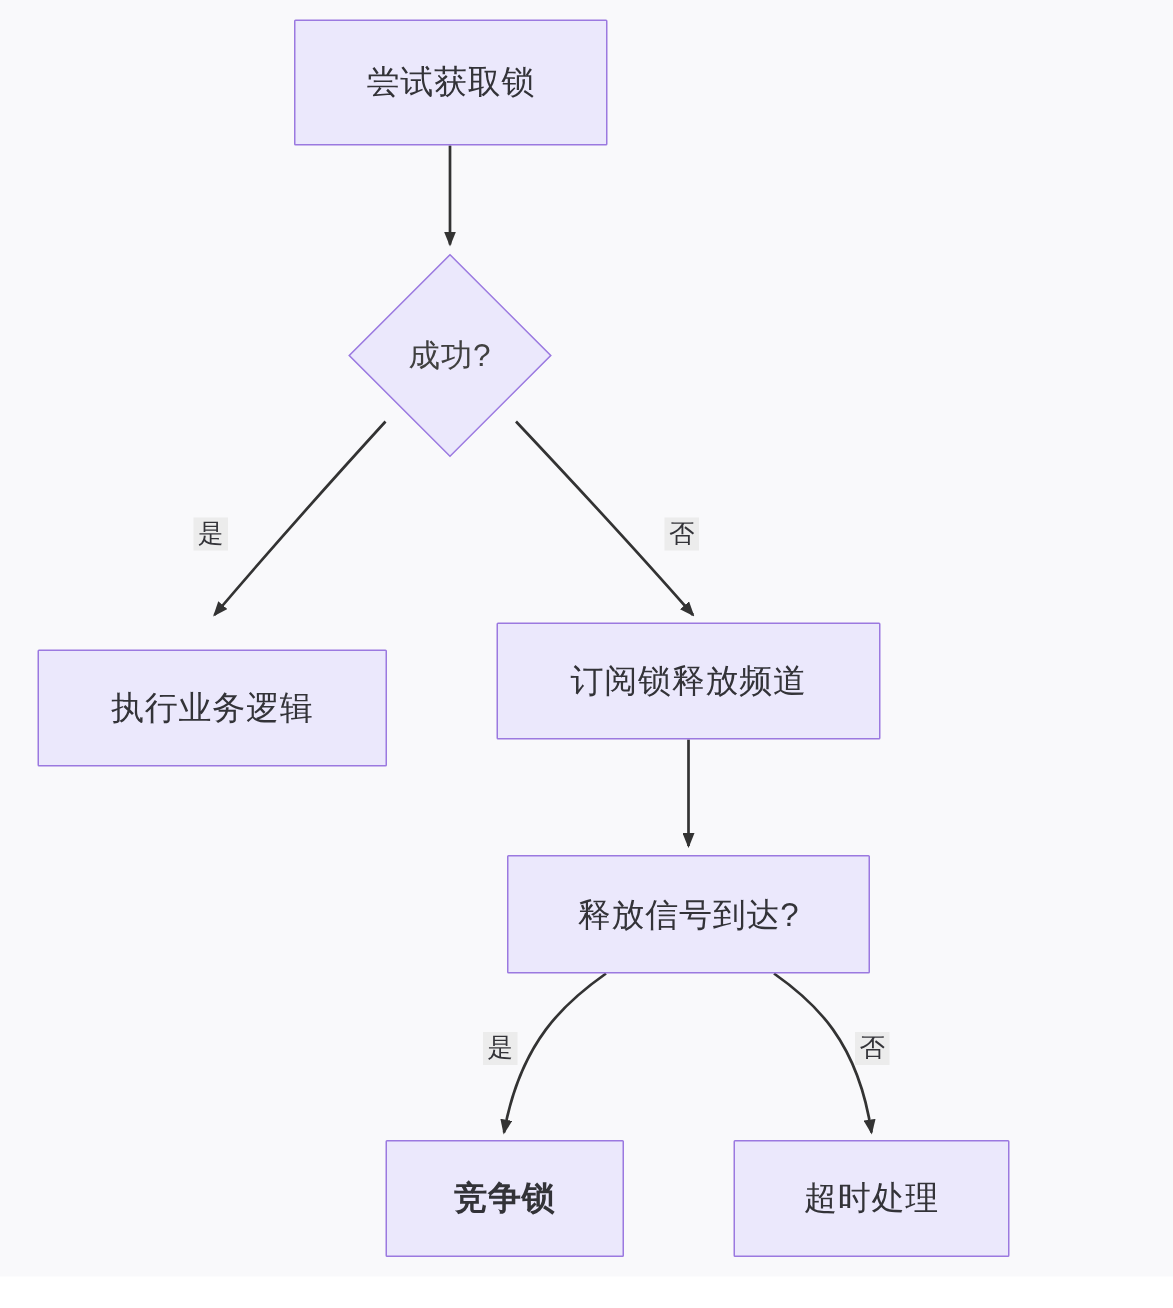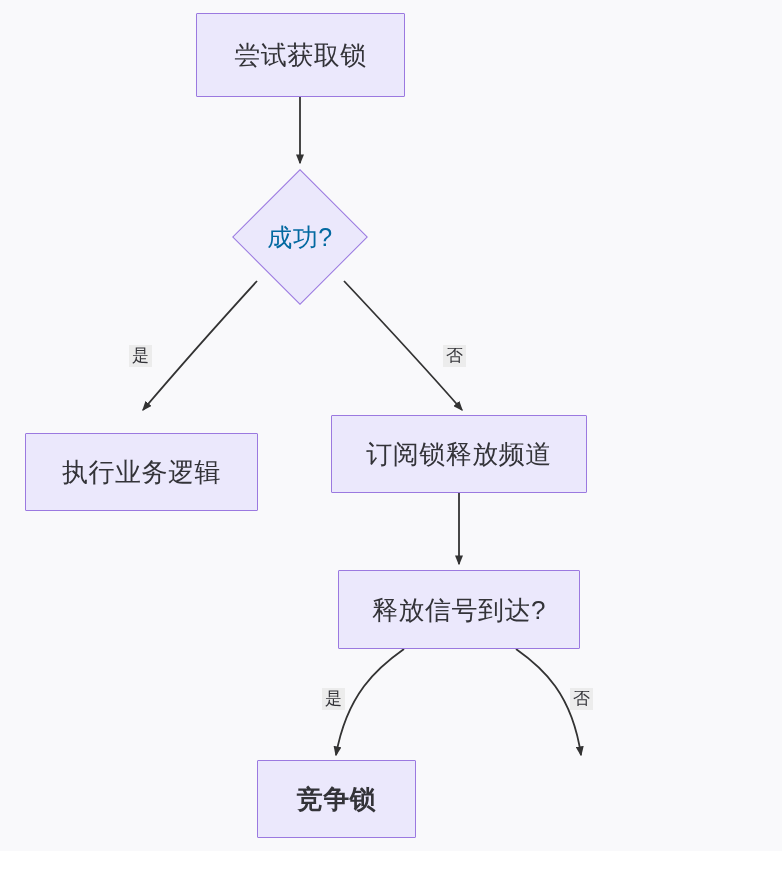--- a/index.html
+++ b/index.html
@@ -34,21 +34,21 @@
   .node {
     position: absolute;
     box-sizing: border-box;
     background: #ebe8fc;
     border: 1.6px solid #9b79e0;
     border-radius: 1px;
     display: flex;
     align-items: center;
     justify-content: center;
     color: #333338;
-    font-size: 26px;
+    font-size: 22px;
     line-height: 1;
     letter-spacing: 0.5px;
     white-space: nowrap;
   }
   .node-label {
     display: block;
   }
   .decision-wrap {
     position: absolute;
     width: 136px;
@@ -69,22 +69,22 @@
   }
   .decision-text {
     position: absolute;
     left: 0;
     top: 0;
     width: 136px;
     height: 136px;
     display: flex;
     align-items: center;
     justify-content: center;
-    color: #0369a1;
-    font-size: 25px;
+    color: #404040;
+    font-size: 21px;
     line-height: 1;
     letter-spacing: 0.5px;
     white-space: nowrap;
   }
   .edge-label {
     position: absolute;
     background: #ececec;
     color: #333338;
     font-size: 17px;
     line-height: 20px;
@@ -137,20 +137,23 @@
   </div>
 
   <div class="node" style="left:338px; top:570px; width:242px; height:79px;">
     <span class="node-label">释放信号到达?</span>
   </div>
 
   <div class="node" style="left:257px; top:760px; width:159px; height:78px;font-weight:bold;">
     <span class="node-label">竞争锁</span>
   </div>
 
+  <div class="node" style="left:489px; top:760px; width:184px; height:78px;">
+    <span class="node-label">超时处理</span>
+  </div>
 
   <div class="edge-label" style="left:129px; top:345px;">是</div>
 
   <div class="edge-label" style="left:443px; top:345px;">否</div>
 
   <div class="edge-label" style="left:322px; top:688px;">是</div>
 
   <div class="edge-label" style="left:570px; top:688px;">否</div>
 
 </div>

